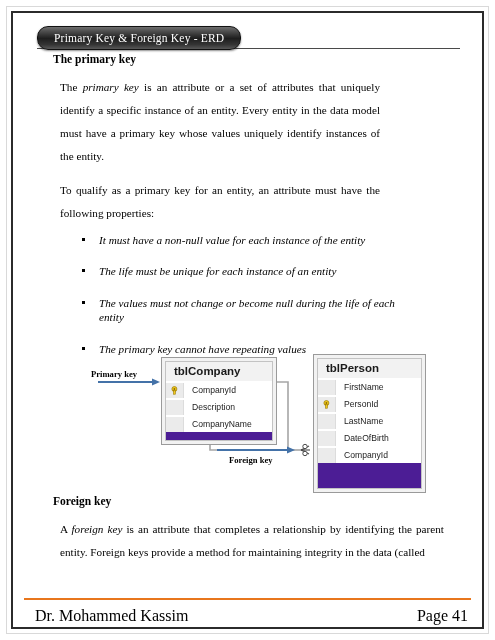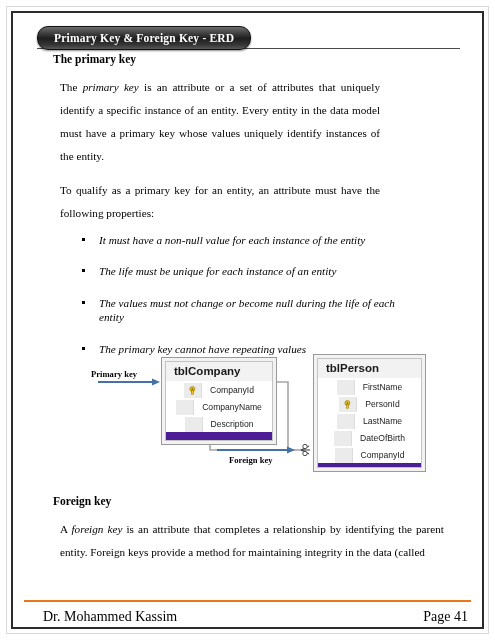--- a/index.html
+++ b/index.html
@@ -63,21 +63,21 @@
     border: 1px solid #111111;
     box-shadow: 0 1px 2px rgba(0,0,0,0.45);
     display: flex;
     align-items: center;
     justify-content: center;
     z-index: 3;
   }
   #title-banner-text {
     color: #ffffff;
     font-family: "Liberation Serif", serif;
-    font-weight: bold;
+    font-weight: normal;
     font-size: 11.5px;
     letter-spacing: 0.2px;
     white-space: nowrap;
   }
   #header-rule {
     position: absolute;
     left: 24px; top: 35px;
     width: 423px;
     height: 1px;
     background: #4a4a4a;
@@ -158,21 +158,20 @@
     color: #1a1a1a;
     padding: 3px 0 4px 8px;
     background: #f2f2f2;
   }
   .db-row {
     display: flex;
     align-items: center;
     height: 16px;
     background: #ffffff;
     border-top: 1px solid #ffffff;
-    justify-content: center;
   }
   .db-gutter {
     width: 17px;
     height: 15px;
     background: #ebebeb;
     border-right: 1px solid #dcdcdc;
     flex: 0 0 17px;
     display: flex;
     align-items: center;
     justify-content: center;
@@ -208,23 +207,23 @@
   }
   #footer-rule {
     height: 2px;
     background: #e8761c;
     margin: 0 11px 0 11px;
   }
   #footer-row {
     display: flex;
     justify-content: space-between;
     align-items: baseline;
-    padding: 7px 14px 0 30px;
-    font-family: "Liberation Serif", serif;
-    font-size: 14px;
+    padding: 7px 14px 0 22px;
+    font-family: "Liberation Serif", serif;
+    font-size: 16px;
     color: #000000;
   }
 </style>
 </head>
 <body>
 
 <div id="page">
 
   <div id="page-outer-edge"></div>
   <div id="page-inner-border"></div>
@@ -313,30 +312,30 @@
               <svg class="key-icon" width="9" height="9" viewBox="0 0 9 9">
                 <circle cx="4.4" cy="3" r="2.5" fill="#f2c91c" stroke="#9a7a06" stroke-width="0.7"></circle>
                 <circle cx="4.4" cy="3" r="0.9" fill="#8a6d05"></circle>
                 <rect x="3.5" y="4.6" width="1.9" height="3.6" fill="#f2c91c" stroke="#9a7a06" stroke-width="0.6"></rect>
               </svg>
             </span>
             <span class="db-field">CompanyId</span>
           </div>
           <div class="db-row">
             <span class="db-gutter"></span>
+            <span class="db-field">Description</span>
+          </div>
+          <div class="db-row">
+            <span class="db-gutter"></span>
             <span class="db-field">CompanyName</span>
-          </div>
-          <div class="db-row">
-            <span class="db-gutter"></span>
-            <span class="db-field">Description</span>
           </div>
         </div>
       </div>
 
-      <div class="db-table" style="left:300px; top:2px; width:113px; height:118px;">
+      <div class="db-table" style="left:300px; top:2px; width:113px; height:139px;">
         <div class="db-table-inner">
           <div class="db-title">tblPerson</div>
           <div class="db-row">
             <span class="db-gutter"></span>
             <span class="db-field">FirstName</span>
           </div>
           <div class="db-row">
             <span class="db-gutter">
               <svg class="key-icon" width="9" height="9" viewBox="0 0 9 9">
                 <circle cx="4.4" cy="3" r="2.5" fill="#f2c91c" stroke="#9a7a06" stroke-width="0.7"></circle>

